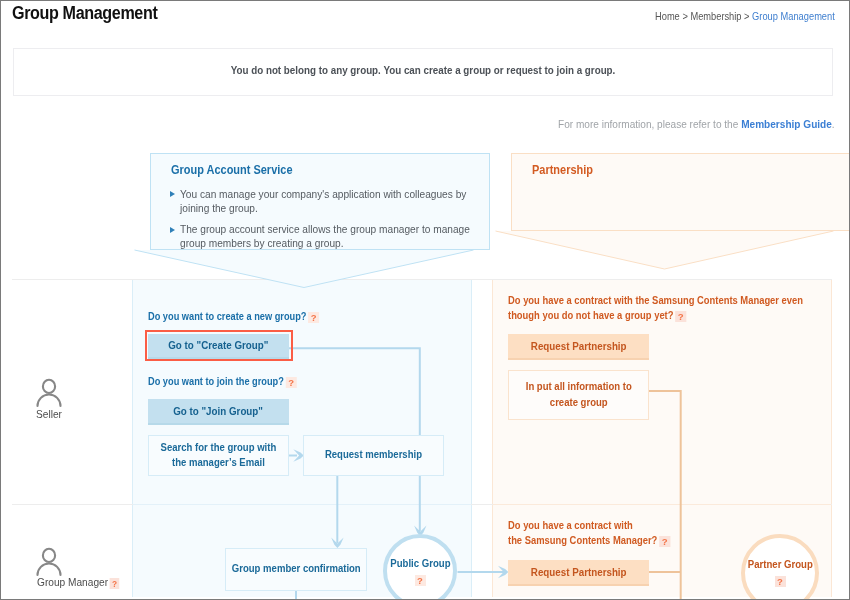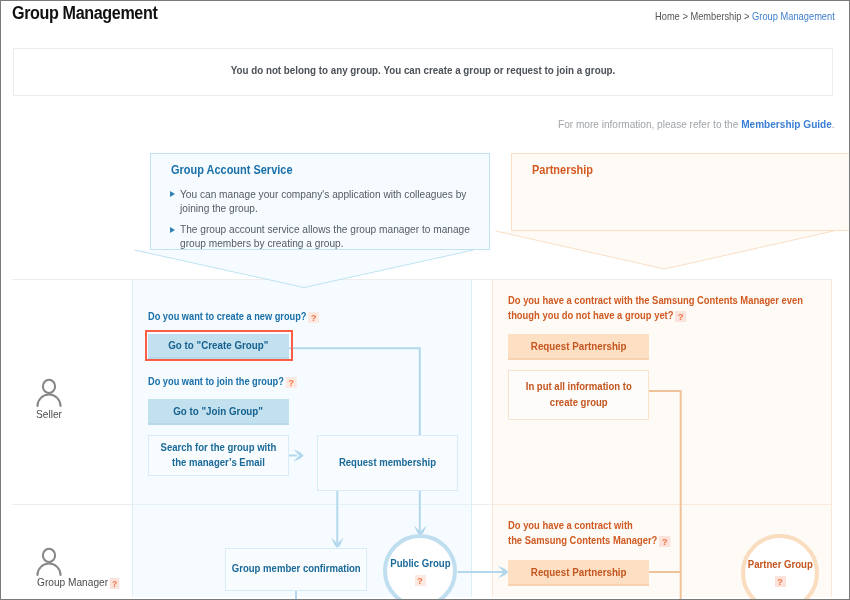--- a/index.html
+++ b/index.html
@@ -175,21 +175,21 @@
   <div class="btn blue" style="left:147px;top:332.5px;width:141px;height:25.5px">
       <span class="btnlab">Go to "Create Group"</span>
     </div>
   <div class="q blue" style="left:147px;top:372px"><span>Do you want to join the group?</span><span class="help blue">?</span></div>
   <div class="btn blue" style="left:147px;top:398px;width:141px;height:25.5px">
       <span class="btnlab">Go to "Join Group"</span>
     </div>
   <div class="boxnode blue" style="left:147px;top:434px;width:141px;height:41px">
       <span class="bx"><span>Search for the group with</span><br><span>the manager’s Email</span></span>
     </div>
-  <div class="boxnode blue" style="left:316px;top:434px;width:141px;height:56px">
+  <div class="boxnode blue" style="left:302px;top:434px;width:141px;height:41px">
       <span class="bx">Request membership</span>
     </div>
 
   <div class="q orange" style="left:507px;top:291.5px;line-height:15.5px;transform:scaleX(0.84)"><span>Do you have a contract with the Samsung Contents Manager even</span><br><span>though you do not have a group yet?</span><span class="help orange">?</span></div>
   <div class="btn orange" style="left:507px;top:333px;width:141px;height:25.5px">
       <span class="btnlab">Request Partnership</span>
     </div>
   <div class="boxnode orange" style="left:507px;top:369px;width:141px;height:50px">
       <span class="bx"><span>In put all information to</span><br><span>create group</span></span>
     </div>

